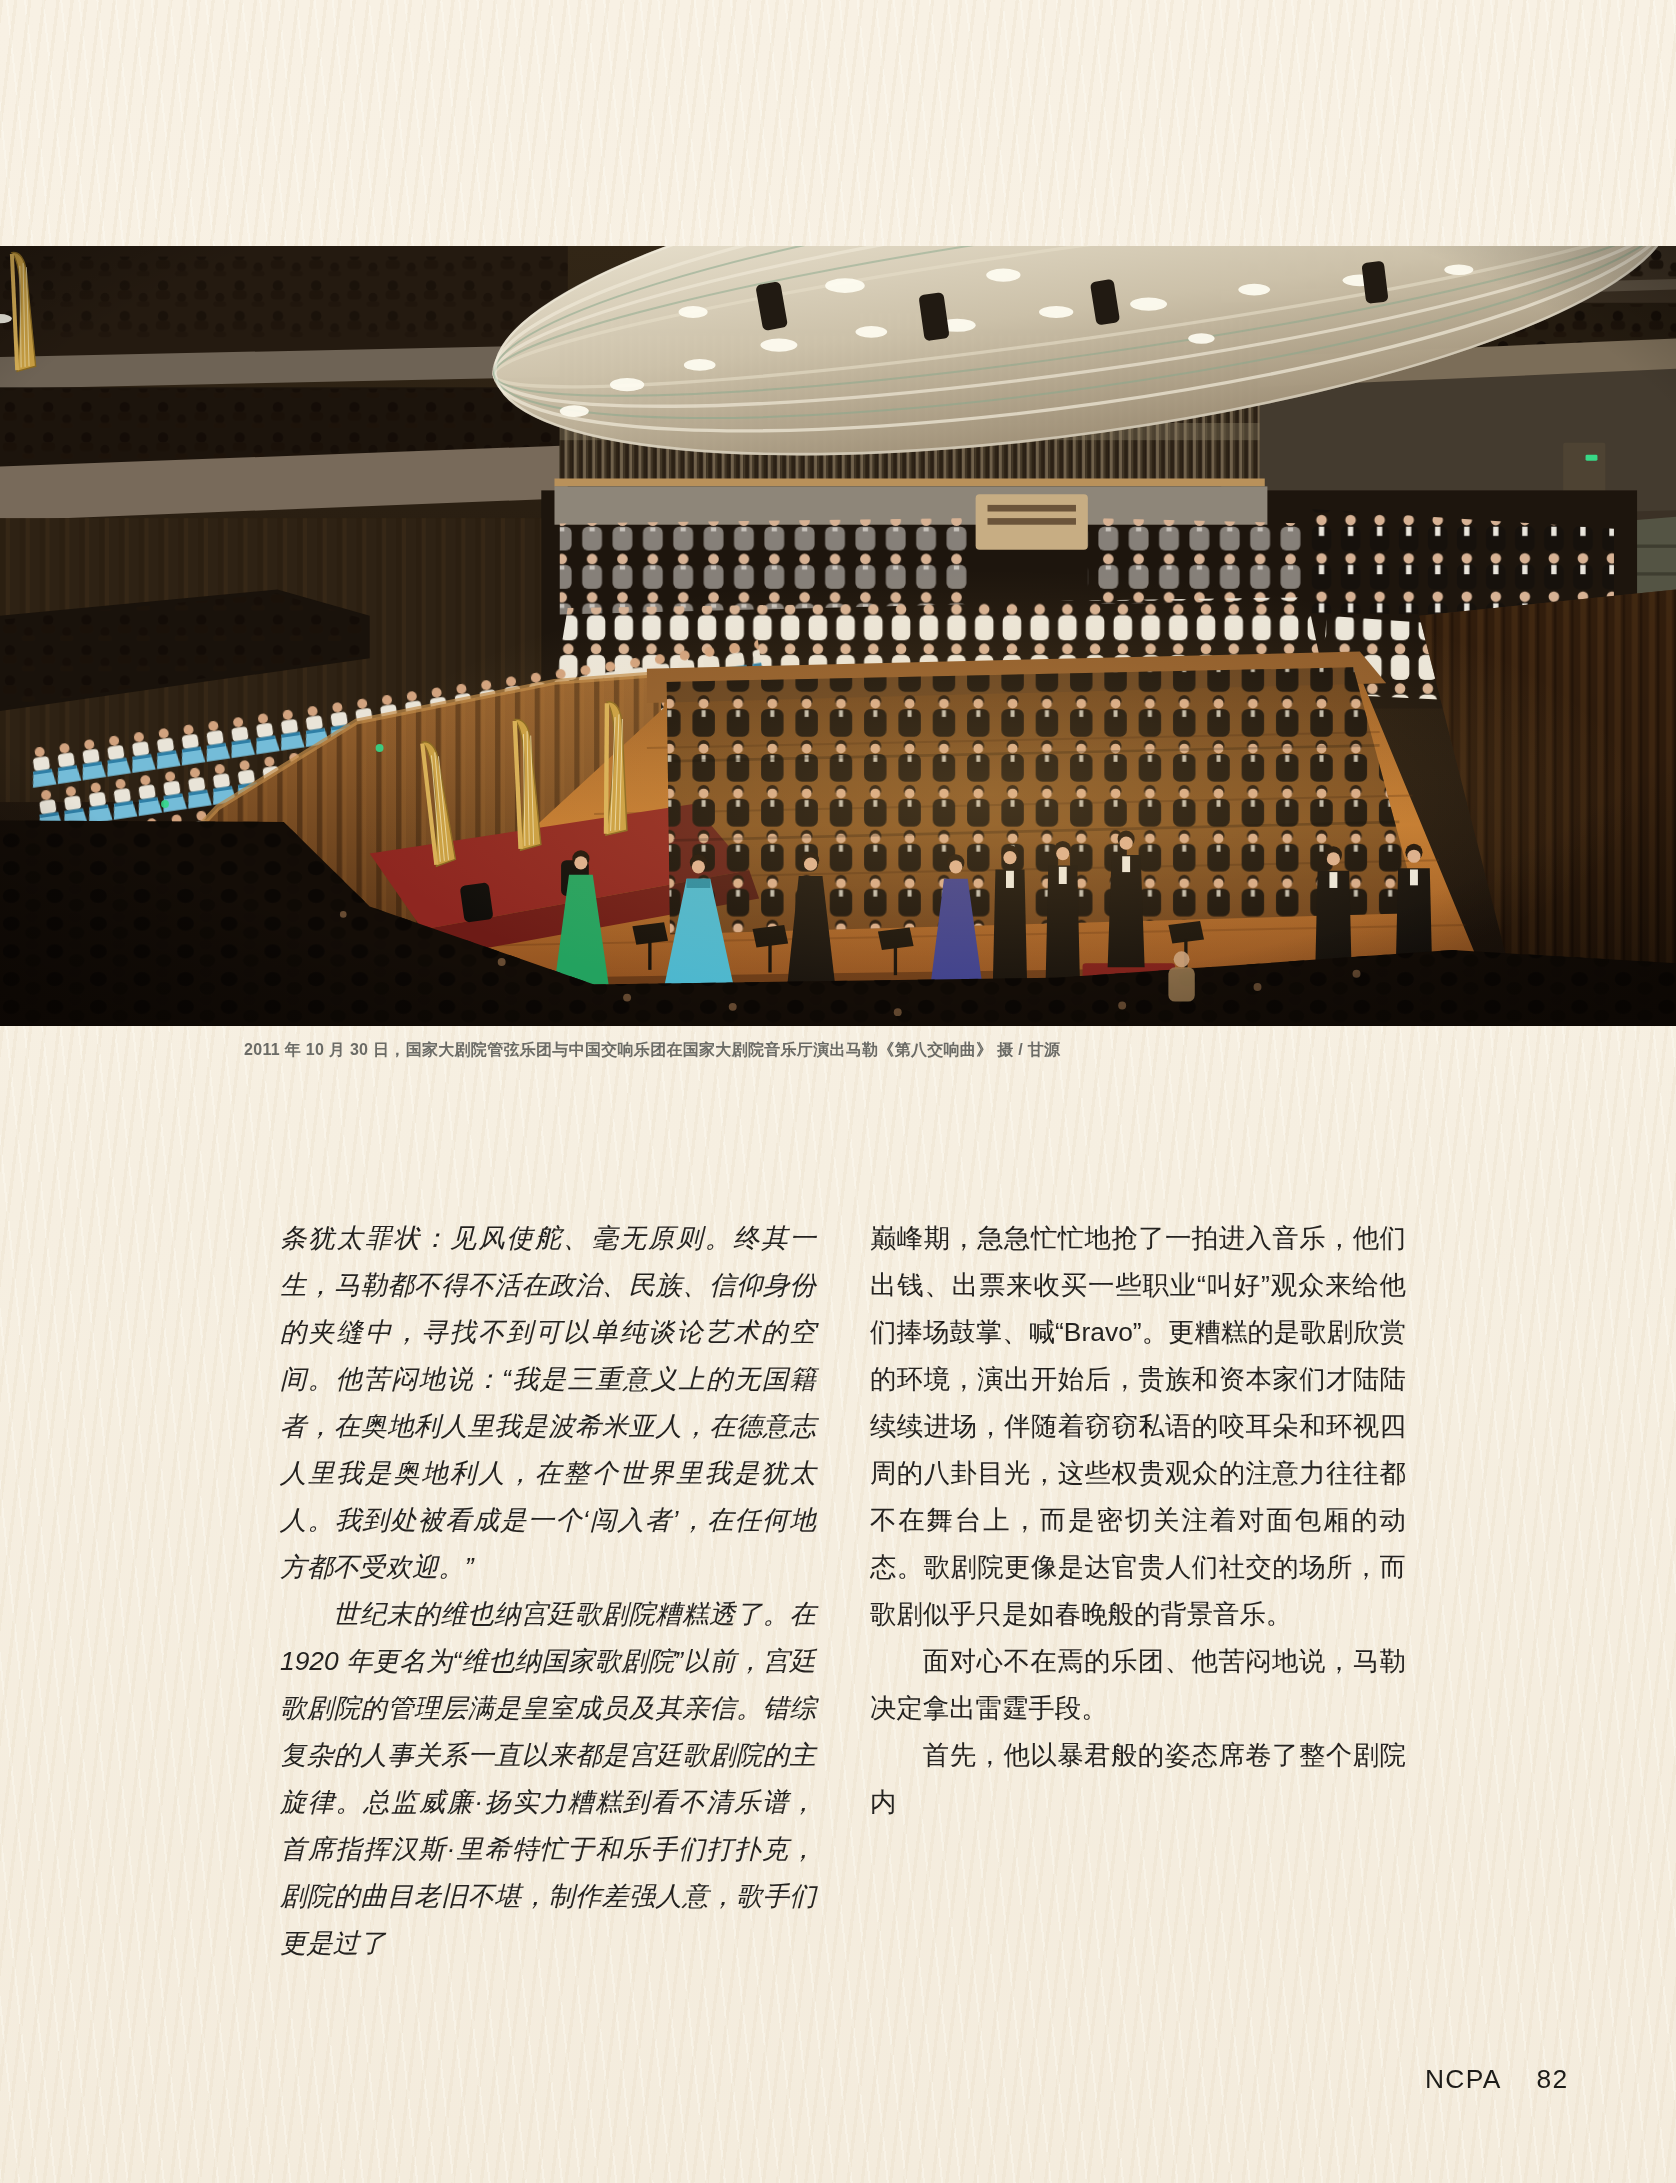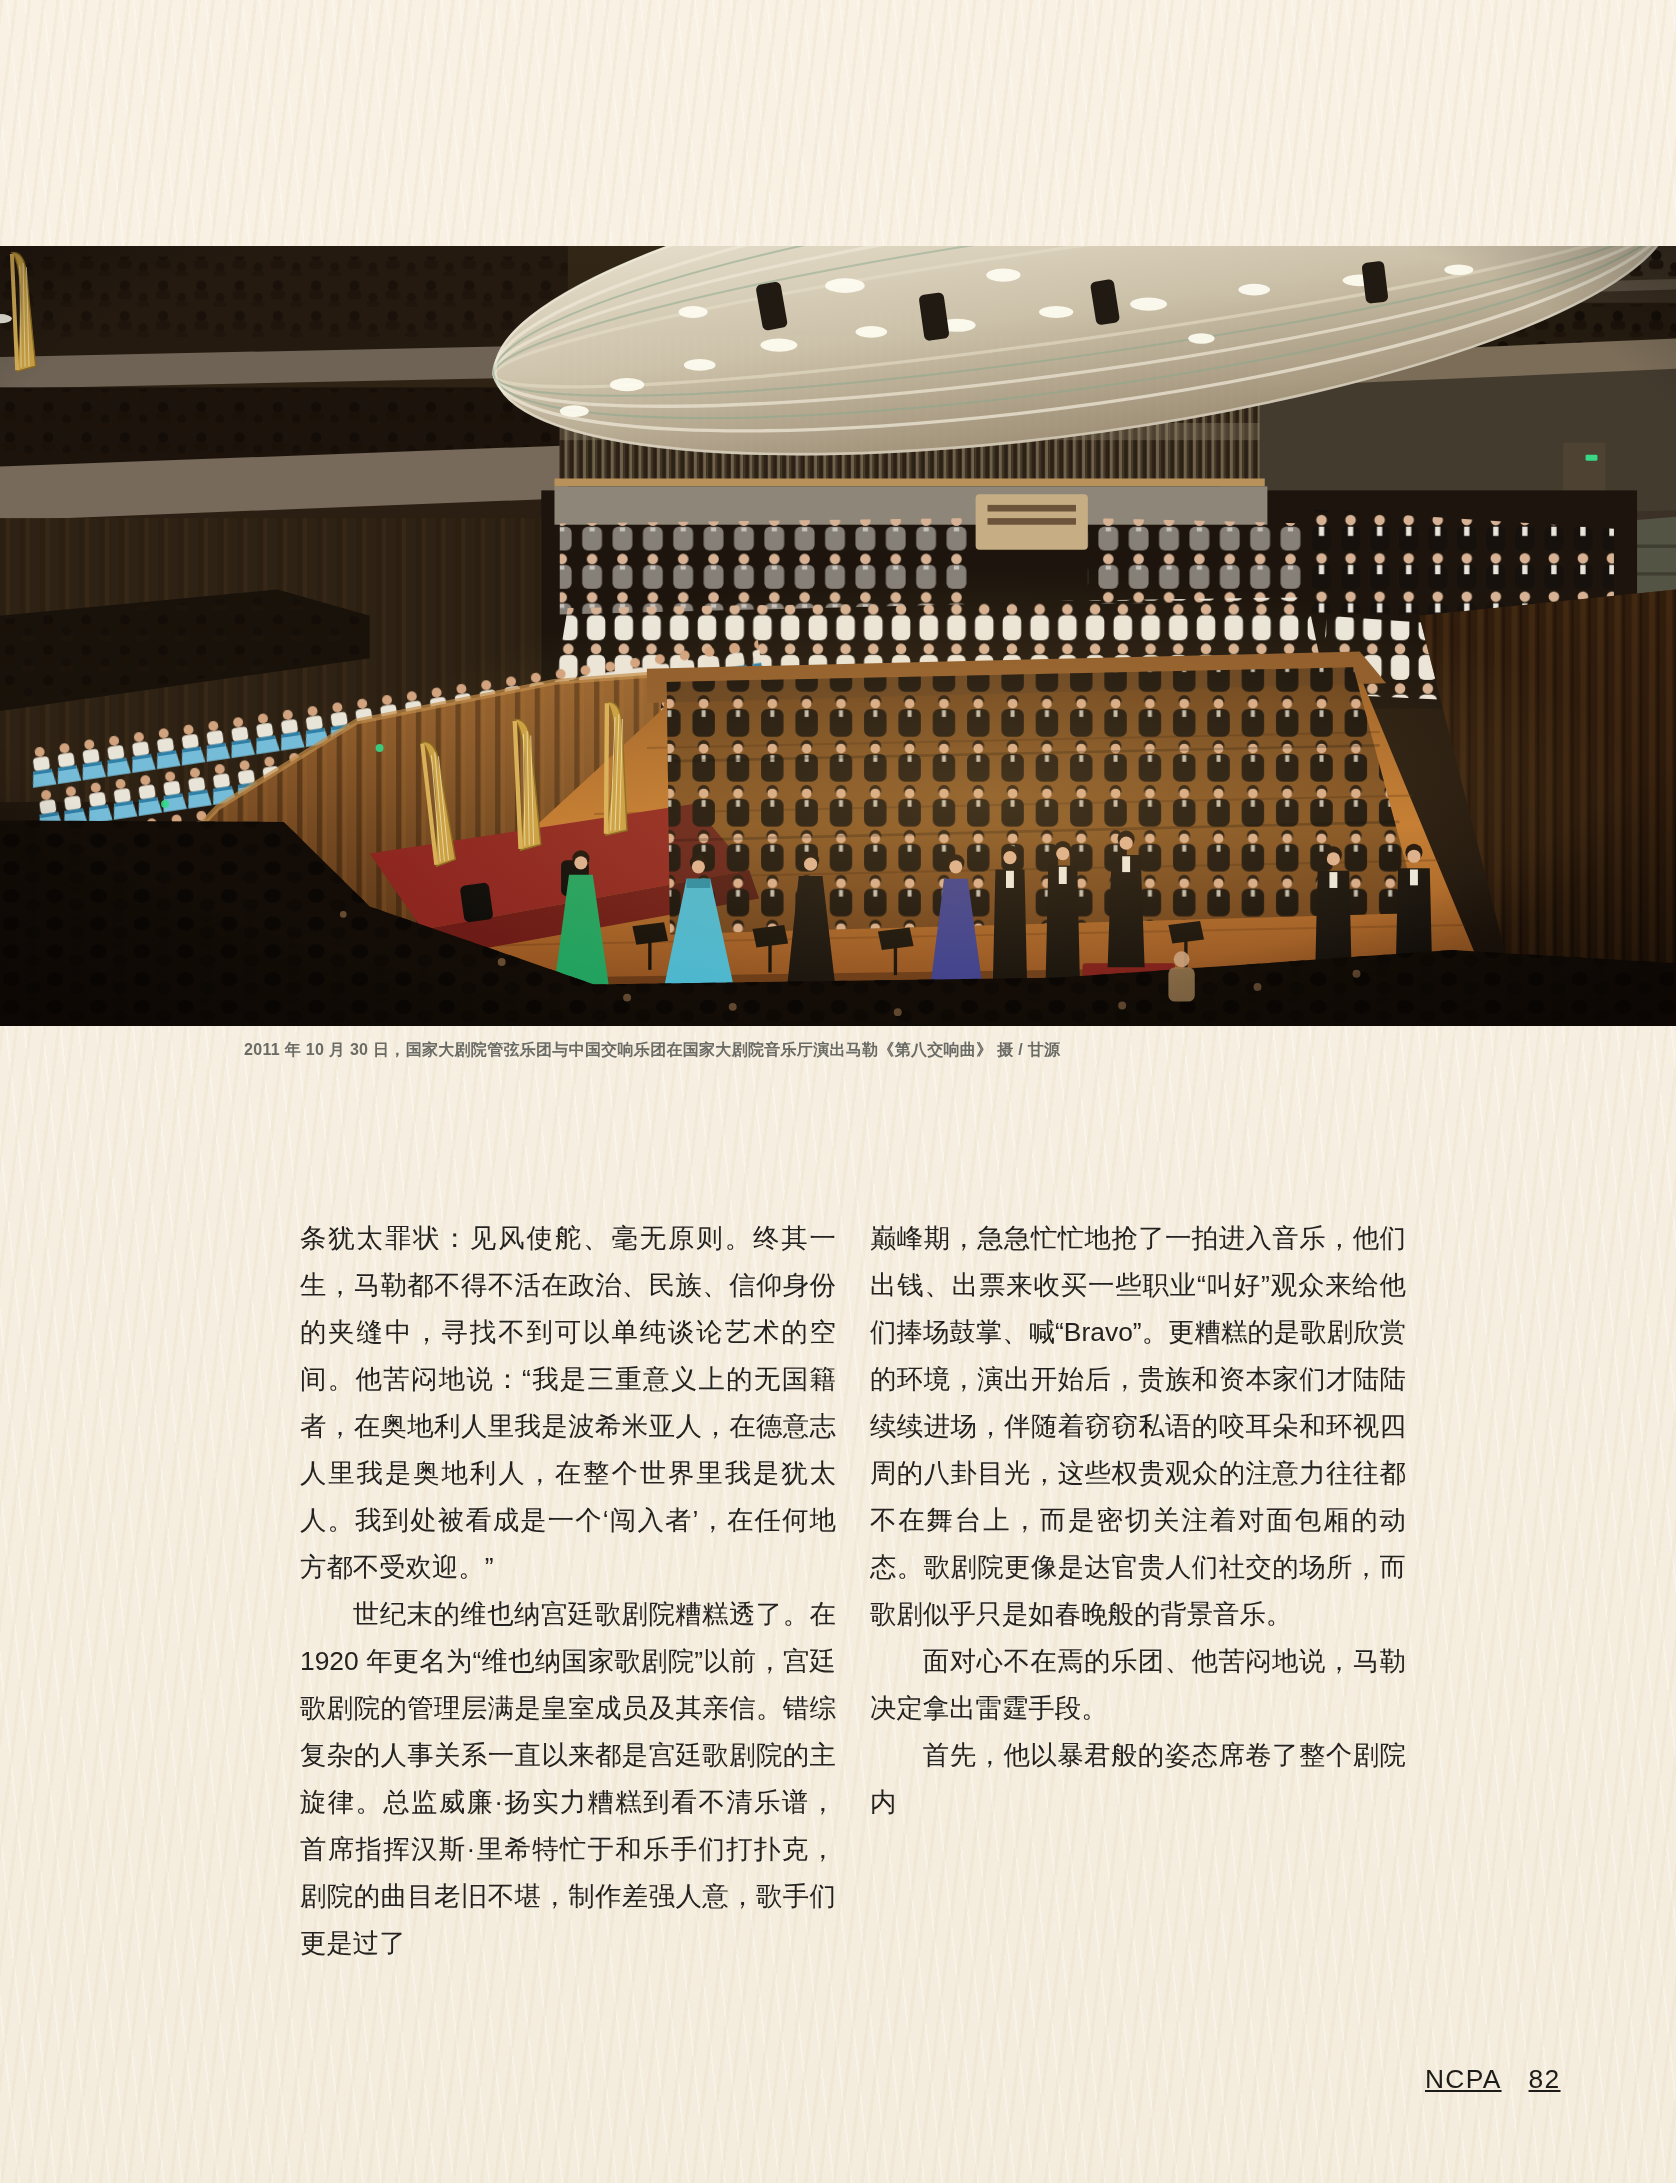--- a/index.html
+++ b/index.html
@@ -19,36 +19,36 @@
     position:absolute;left:0;top:246px;width:1676px;height:780px;
     background:#1d140c;
   }
   .photo svg{display:block;width:100%;height:100%;}
   .caption{
     position:absolute;left:244px;top:1037px;width:1294px;
     font-size:16px;font-weight:bold;color:#6b6b66;letter-spacing:0.3px;
     line-height:26.4px;
   }
   .col{position:absolute;top:1215px;width:536px;color:#242220;}
-  .col-left{left:300px;}
+  .col-left{left:280px;font-style:italic;}
   .col-right{left:870px;}
   .col p{
     margin:0;font-size:26.4px;line-height:47px;text-align:justify;
     font-weight:400;letter-spacing:0;
   }
   .col p.ind{text-indent:2em;}
   .col h2{
     margin:36px 0 0 0;font-size:28px;line-height:37px;font-weight:bold;color:#121210;
     letter-spacing:0.7px;
   }
   .col h2 + p{margin-top:41px;}
   .footer{
     position:absolute;left:1425px;top:2064px;
     font-size:26.4px;color:#1d1c19;letter-spacing:1.3px;
-    display:flex;gap:27px;align-items:flex-start;text-decoration:underline;
+    display:flex;gap:35px;align-items:flex-start;
   }
 </style>
 </head>
 <body>
 
 <div class="page">
 
   <div class="photo">
     <svg viewBox="0 0 2539 1181" preserveAspectRatio="none">
       <defs>

